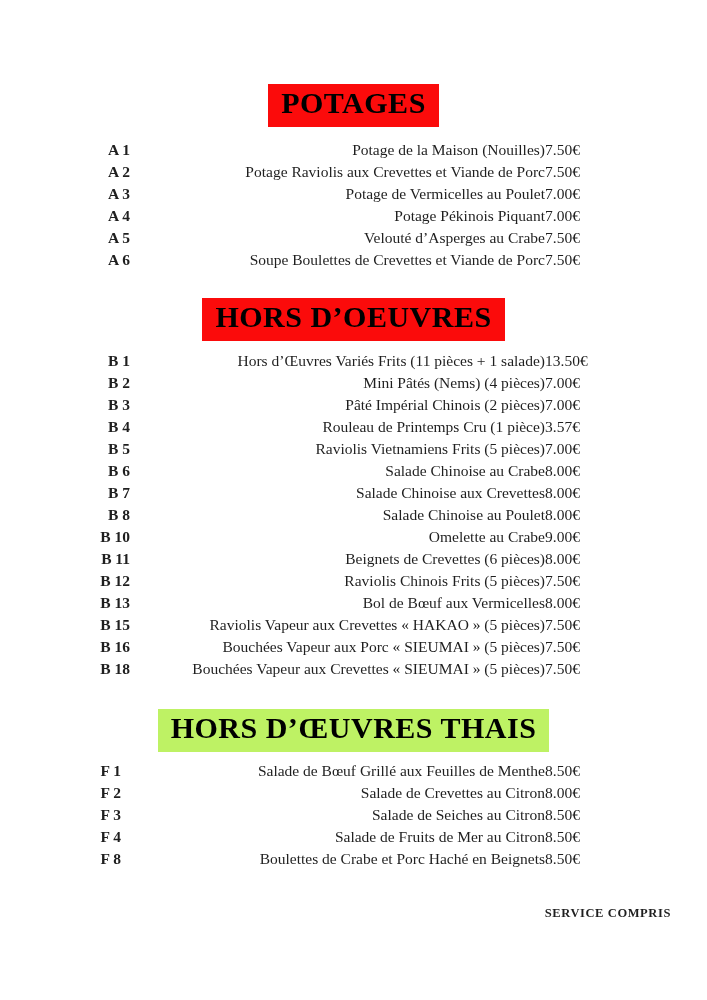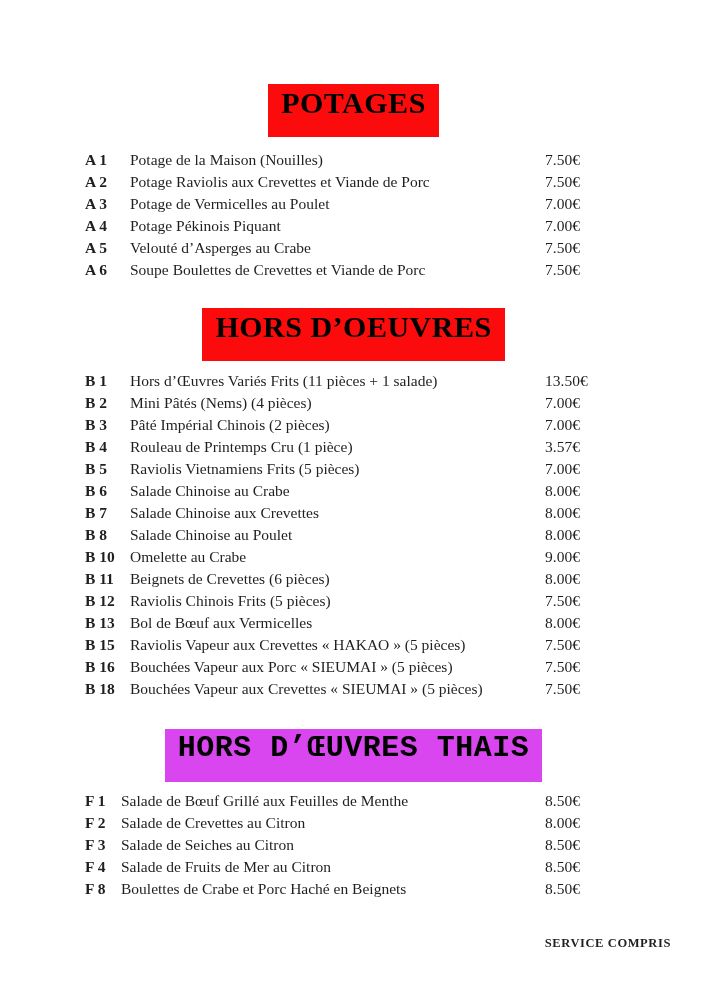--- a/index.html
+++ b/index.html
@@ -4,31 +4,31 @@
 <style>
   html,body{margin:0;padding:0;background:#ffffff;}
   .page{
     width:707px;height:1000px;background:#ffffff;overflow:hidden;
     font-family:"Liberation Serif","DejaVu Serif",serif;color:#1f1f1f;
     position:relative;
   }
   .banner-wrap{display:flex;justify-content:center;}
   .banner{
     color:#000000;font-weight:bold;font-size:30px;line-height:36px;
-    padding:1px 13px 16px;letter-spacing:0.5px;white-space:nowrap;
+    padding:1px 13px 6px;letter-spacing:0.5px;white-space:nowrap;
   }
   .sec-a .banner-wrap{margin-top:84px;}
   .sec-a .items{margin-top:14px;}
   .sec-b .banner-wrap{margin-top:25px;}
   .sec-b .items{margin-top:11px;}
   .sec-f .banner-wrap{margin-top:27px;}
   .sec-f .items{margin-top:10px;}
   .row{
     display:flex;align-items:baseline;height:22px;
-    font-size:15.5px;padding-left:85px;white-space:nowrap;
+    font-size:15.5px;padding-left:85px;white-space:nowrap;text-align:right;
   }
   .code{width:45px;flex:0 0 auto;font-weight:bold;}
   .name{width:415px;flex:0 0 auto;overflow:hidden;}
   .price{flex:0 0 auto;}
   .sec-f .code{width:36px;}
   .sec-f .name{width:424px;}
   .footer{
     margin-top:34px;text-align:right;padding-right:36px;
     font-size:12.5px;font-weight:bold;letter-spacing:0.6px;
   }
@@ -154,21 +154,21 @@
       <div class="row">
         <span class="code">B 18</span>
         <span class="name">Bouchées Vapeur aux Crevettes « SIEUMAI » (5 pièces)</span>
         <span class="price">7.50€</span>
       </div>
     </div>
   </div>
 
   <div class="section sec-f">
     <div class="banner-wrap">
-      <div class="banner" style="background: #d946ef; font-family: Liberation Mono, monospace;">HORS D’ŒUVRES THAIS</div>
+      <div class="banner" style="background: #bef264;">HORS D’ŒUVRES THAIS</div>
     </div>
     <div class="items">
       <div class="row">
         <span class="code">F 1</span>
         <span class="name">Salade de Bœuf Grillé aux Feuilles de Menthe</span>
         <span class="price">8.50€</span>
       </div>
       <div class="row">
         <span class="code">F 2</span>
         <span class="name">Salade de Crevettes au Citron</span>

